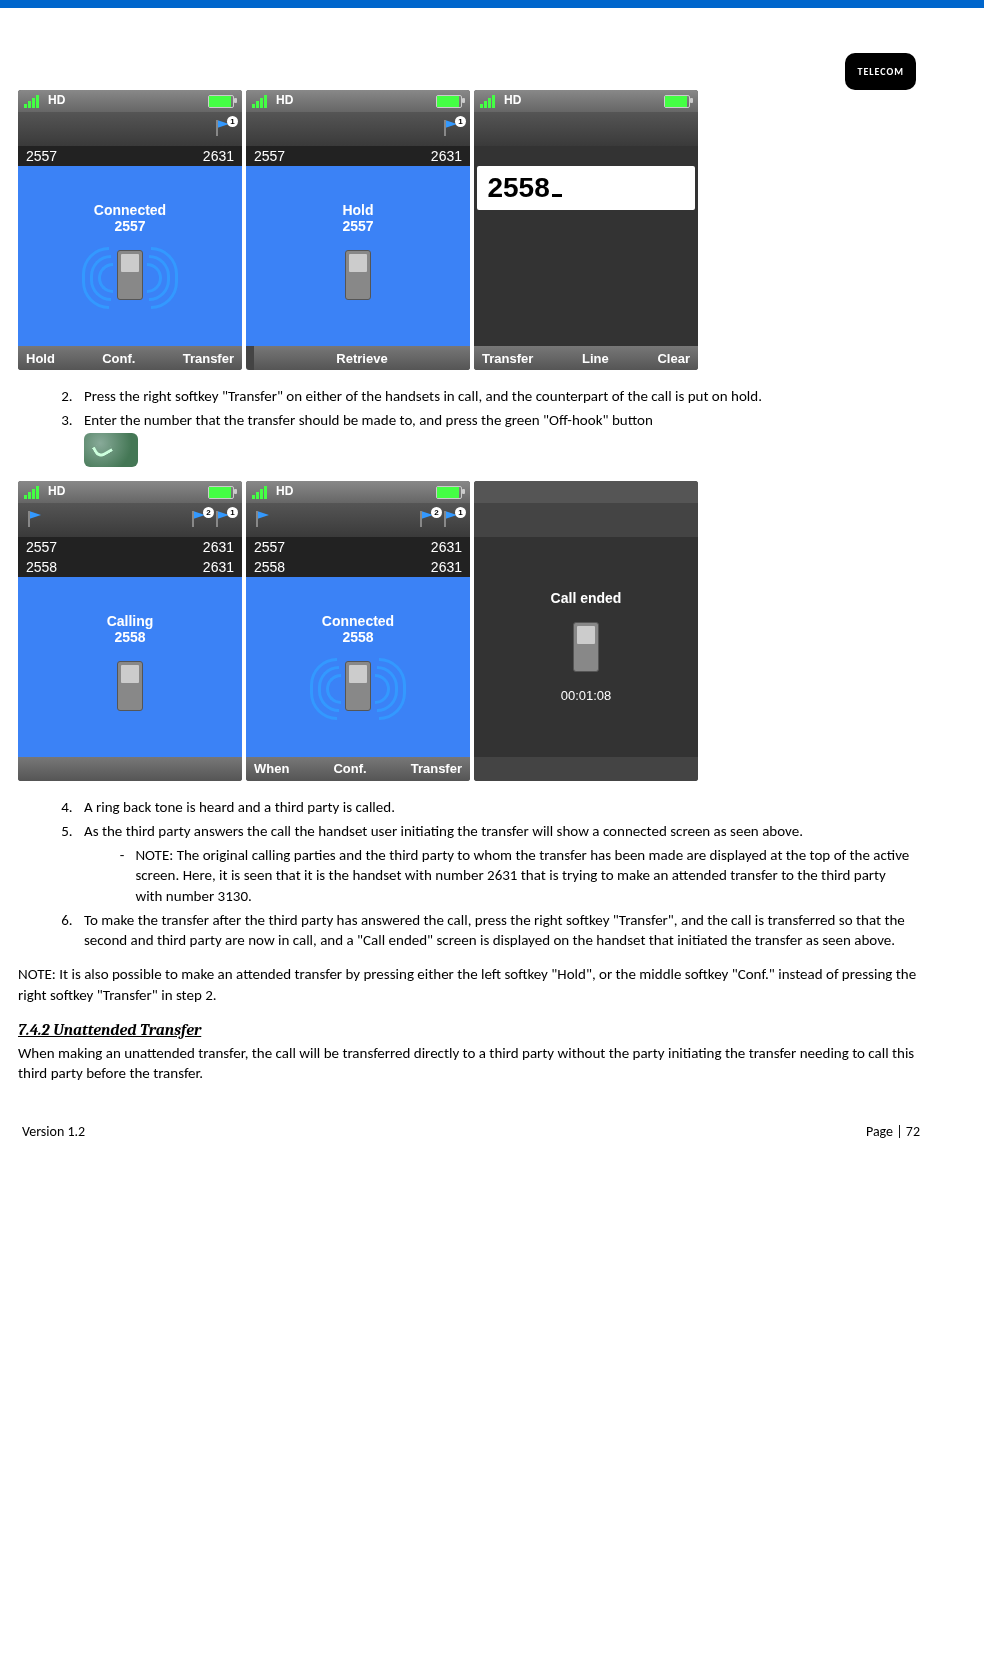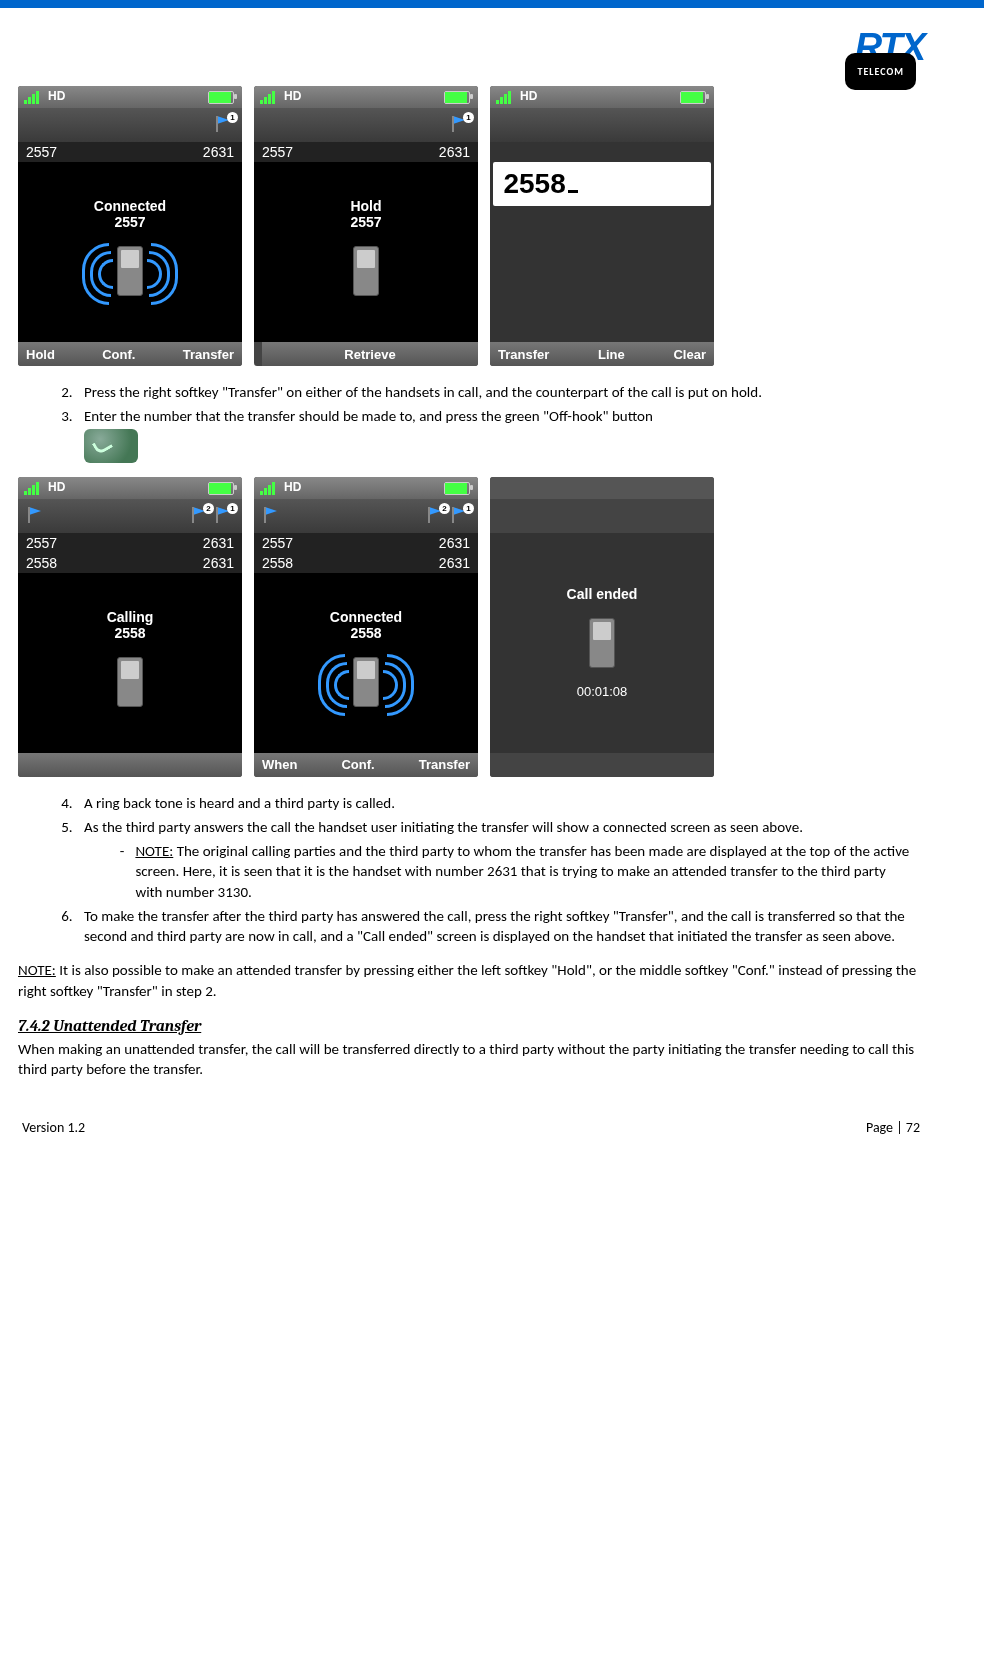--- a/index.html
+++ b/index.html
@@ -10,21 +10,21 @@
     padding: 0;
     background: #fff;
     width: 984px;
   }
   .topbar { height: 8px; background: #0066cc; width: 100%; }
   .page { padding: 20px 60px 40px 18px; }
   .logo-row { text-align: right; margin-bottom: 8px; }
   .logo { display: inline-block; width: 180px; height: 50px; position: relative; }
   .logo-main { font-family: Arial, sans-serif; font-weight: bold; font-style: italic; font-size: 38px; color: #0066cc; letter-spacing: -2px; line-height: 1; }
   .logo-sub { position: absolute; bottom: -12px; right: 8px; background: #000; color: #fff; border-radius: 10px; font-size: 10px; padding: 12px 12px; font-style: normal; letter-spacing: 1px; font-weight: bold;}
-  .screens-row { display: flex; gap: 12px; margin-bottom: 16px; }
+  .screens-row { display: flex; gap: 4px; margin-bottom: 16px; }
   .screen {
     width: 224px; height: 280px;
     background: #444;
     position: relative;
     font-family: Arial, sans-serif;
     color: #fff;
     border-radius: 3px;
     overflow: hidden;
     display: flex;
     flex-direction: column;
@@ -42,21 +42,21 @@
   .battery::after { content:''; position:absolute; right:-4px; top:2px; width:3px; height:5px; background:#ccc; border-radius:1px;}
   .battery .fill { height: 100%; background: #4f4; width: 90%; }
   .iconbar { height: 34px; background: linear-gradient(#555,#3a3a3a); position: relative; }
   .flag { position: absolute; top: 6px; width: 20px; height: 20px; }
   .flag.left { left: 8px; }
   .flag.right { right: 8px; }
   .flag.r2 { right: 32px; }
   .flag svg { width: 100%; height: 100%; }
   .badge { position:absolute; top:-2px; right:-4px; background:#fff; color:#000; border-radius:50%; width:11px; height:11px; font-size:8px; line-height:11px; text-align:center; font-weight:bold;}
   .linebar { background: #222; font-size: 14px; padding: 2px 8px; display: flex; justify-content: space-between; }
-  .content { flex: 1; background: #000000; display: flex; flex-direction: column; align-items: center; justify-content: center; text-align: center; position:relative;}
+  .content { flex: 1; background: #3b82f6; display: flex; flex-direction: column; align-items: center; justify-content: center; text-align: center; position:relative;}
   .content.dark { background: #333; }
   .status-text { font-size: 14px; font-weight: bold; }
   .handset-graphic { margin-top: 6px; position: relative; width: 100px; height: 70px; }
   .phone { position: absolute; left: 50%; top: 50%; transform: translate(-50%,-50%); width: 24px; height: 48px; background: #888; border-radius: 3px; border: 1px solid #555;}
   .phone::before { content:''; position:absolute; left:3px; top:3px; right:3px; height:18px; background:#ccc; border-radius:1px;}
   .wave { position:absolute; top:50%; transform:translateY(-50%); }
   .wave.l { left: 2px; }
   .wave.r { right: 2px; transform: translateY(-50%) scaleX(-1);}
   .wave span { display:block; border: 3px solid #39f; border-right: none; border-radius: 40px 0 0 40px; position:absolute;}
   .wave span:nth-child(1){width:12px;height:24px;left:16px;top:-12px;}
@@ -77,36 +77,35 @@
   }
   .off-hook-btn::after {
     content:''; position:absolute; left:10px; top:10px; width:14px; height:10px;
     border-left: 3px solid #cfd; border-bottom: 3px solid #cfd;
     transform: rotate(-30deg);
     border-radius: 0 0 0 8px;
   }
   .sub-note { margin-left: 92px; }
   .sub-note .dash { display: inline-block; width: 20px; text-align: center; vertical-align: top;}
   .sub-note .txt { display: inline-block; width: 780px; vertical-align: top;}
-  .u { text-decoration: underline; }
+  .u { }
   .note-para { margin: 10px 0 16px 0; line-height: 1.35;}
   h3.section { font-family: Cambria, Georgia, serif; font-style: italic; font-weight: bold; font-size: 16px; text-decoration: underline; margin: 10px 0 4px 0;}
   .body-para { margin: 4px 0 40px 0; line-height: 1.35;}
   .footer { display: flex; justify-content: space-between; font-size: 14px; padding: 0 4px;}
 </style>
 </head>
 <body>
 
 <div class="topbar"></div>
 
 <div class="page">
 
   <div class="logo-row">
     <div class="logo">
-      <div class="logo-main"><span>RTX</span></div>
       <div class="logo-sub">TELECOM</div>
     </div>
   </div>
 
   <div class="screens-row">
 
     <div class="screen">
       <div class="status">
         <div class="signal">
             <span></span>

